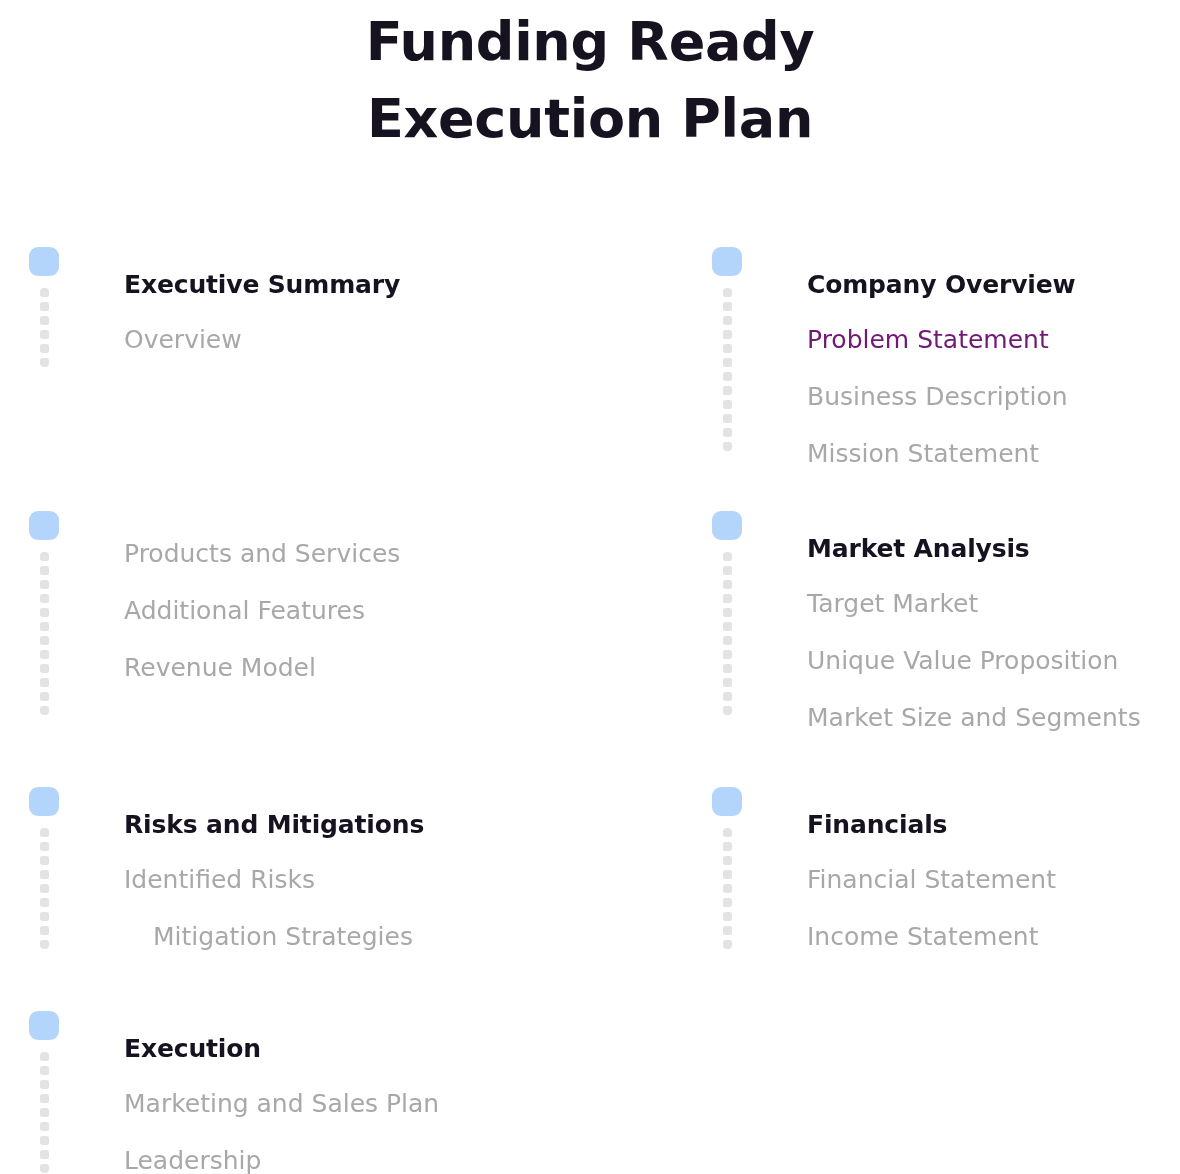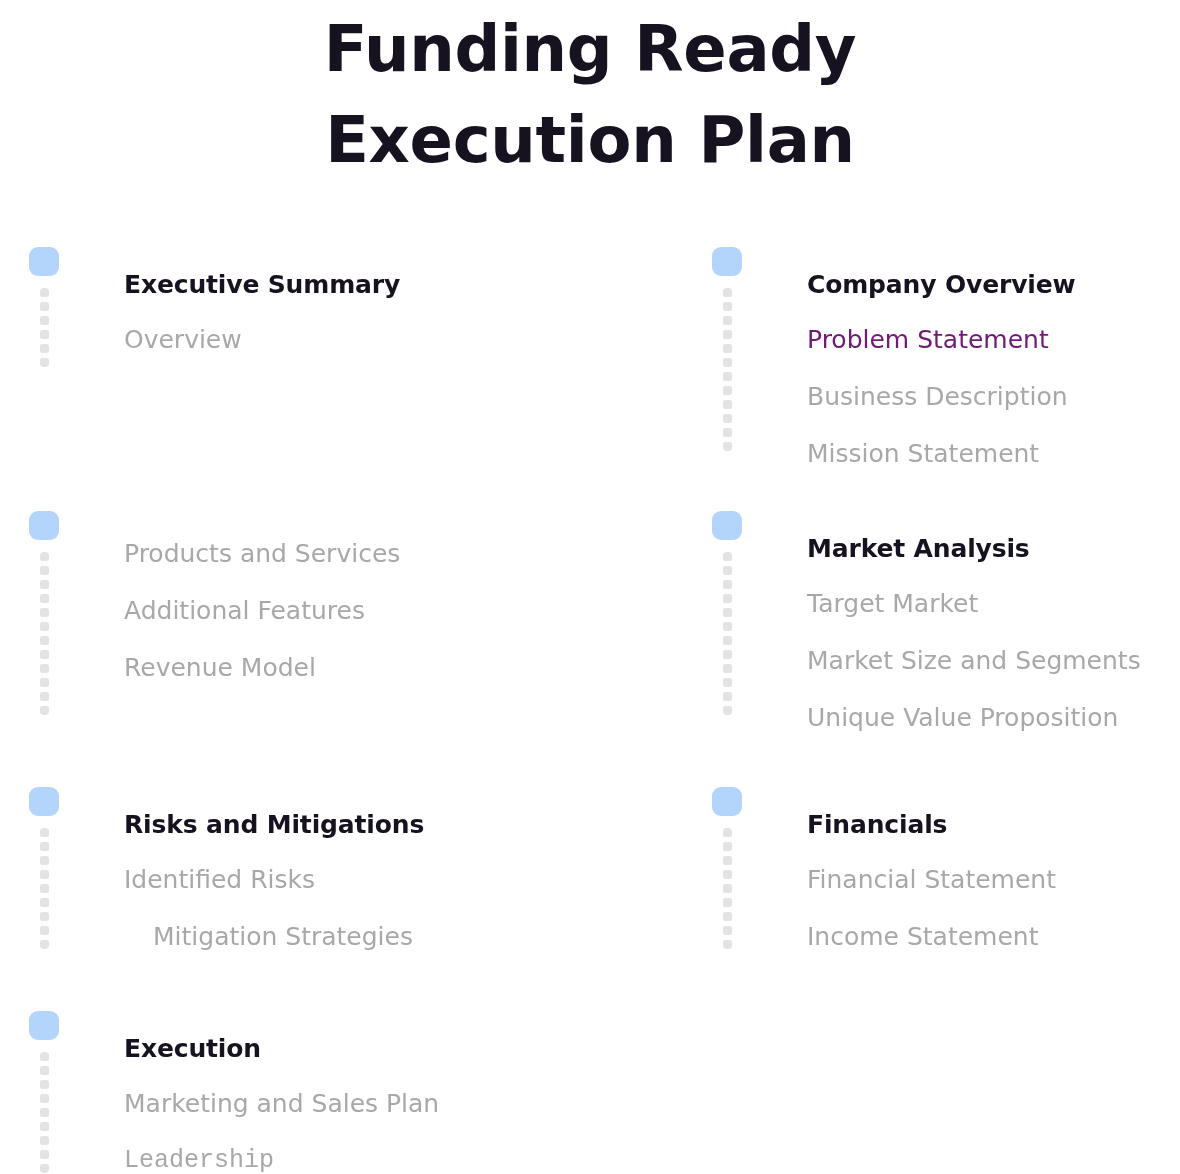--- a/index.html
+++ b/index.html
@@ -13,21 +13,21 @@
     font-family: "DejaVu Sans", "Liberation Sans", sans-serif;
     overflow: hidden;
     position: relative;
   }
 
   
   .page-title {
     width: 100%;
     text-align: center;
     color: #17121f;
-    font-size: 64px;
+    font-size: 54px;
     font-weight: 700;
     line-height: 1.42;
     letter-spacing: -0.3px;
     padding-top: 4px;
     box-sizing: border-box;
   }
   .page-title .title-line {
     display: block;
     white-space: nowrap;
   }
@@ -211,22 +211,22 @@
             <span class="dot" style="background: rgb(227, 227, 229);"></span>
             <span class="dot" style="background: rgb(227, 227, 229);"></span>
             <span class="dot" style="background: rgb(227, 227, 229);"></span>
             <span class="dot" style="background: rgb(227, 227, 229);"></span>
           </div>
         </div>
         <div class="section-body">
           <div class="section-heading" style="color: rgb(23, 18, 31);">Market Analysis</div>
           <ul class="subitem-list">
             <li class="subitem" style="color: rgb(168, 168, 170);">Target Market</li>
+            <li class="subitem" style="color: rgb(168, 168, 170);">Unique Value Proposition</li>
             <li class="subitem" style="color: rgb(168, 168, 170);">Market Size and Segments</li>
-            <li class="subitem" style="color: rgb(168, 168, 170);">Unique Value Proposition</li>
           </ul>
         </div>
       </div>
     </div>
     <div class="section-row" style="position: absolute; top: 554px; left: 0px; width: 1180px; height: 1px;">
       <div class="section col-left">
         <div class="rail">
           <div class="rail-square" style="background: rgb(179, 212, 251);"></div>
           <div class="rail-dots">
             <span class="dot" style="background: rgb(227, 227, 229);"></span>
@@ -285,18 +285,18 @@
             <span class="dot" style="background: rgb(227, 227, 229);"></span>
             <span class="dot" style="background: rgb(227, 227, 229);"></span>
             <span class="dot" style="background: rgb(227, 227, 229);"></span>
             <span class="dot" style="background: rgb(227, 227, 229);"></span>
           </div>
         </div>
         <div class="section-body">
           <div class="section-heading" style="color: rgb(23, 18, 31);">Execution</div>
           <ul class="subitem-list">
             <li class="subitem" style="color: rgb(168, 168, 170);">Marketing and Sales Plan</li>
-            <li class="subitem" style="color: rgb(168, 168, 170); font-family: Liberation Mono, monospace;">Leadership</li>
+            <li class="subitem" style="color: rgb(168, 168, 170);">Leadership</li>
           </ul>
         </div>
       </div>
     </div>
   </div>
 
 </body></html>

